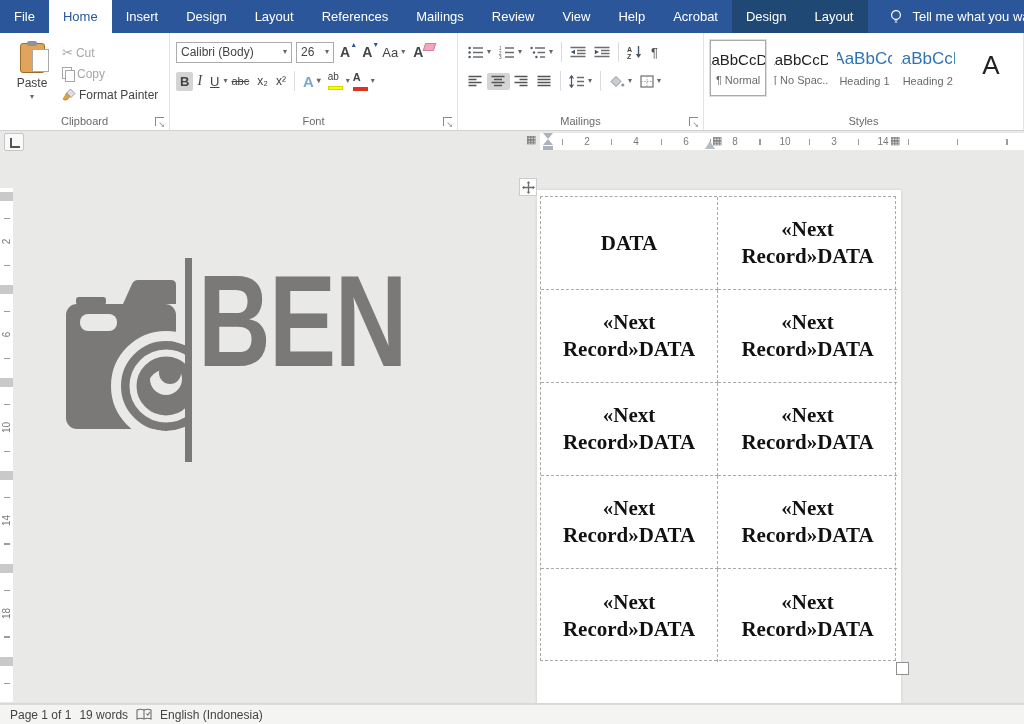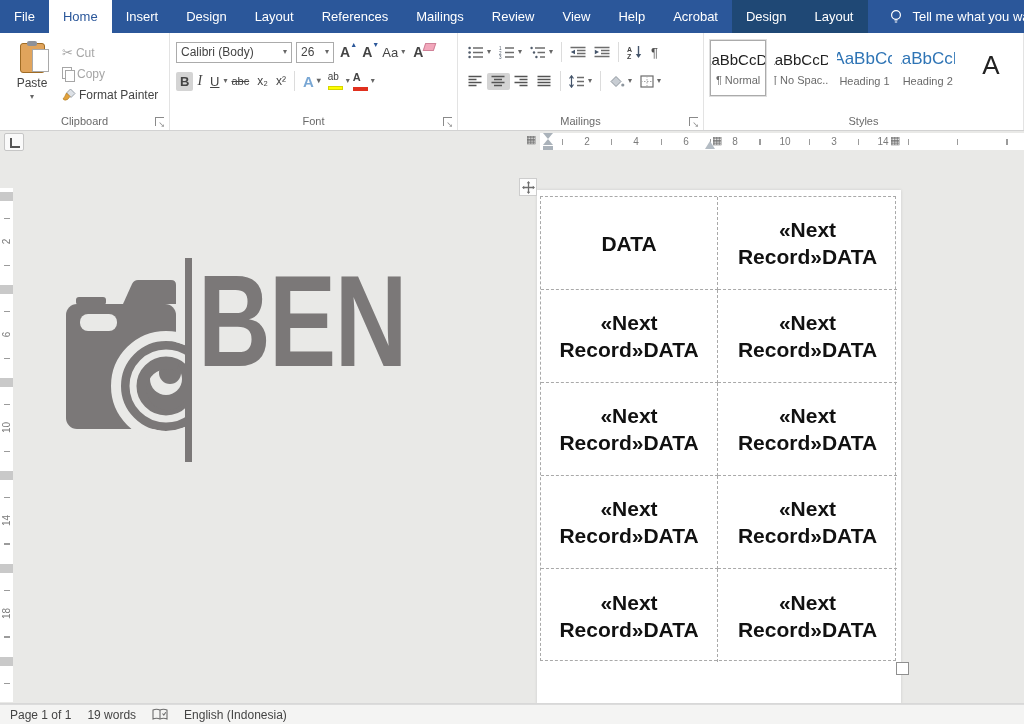--- a/index.html
+++ b/index.html
@@ -77,38 +77,38 @@
   .indent-mk .t1 { width:0; height:0; border-left:5px solid transparent; border-right:5px solid transparent; border-top:6px solid #aab2ba; }
   .indent-mk .t2 { width:0; height:0; border-left:5px solid transparent; border-right:5px solid transparent; border-bottom:6px solid #aab2ba; }
   .indent-mk .bx { width:10px; height:5px; background:#aab2ba; border-top:1px solid #fff; }
   .tri-mk { position:absolute; left:165px; top:8px; width:0; height:0; border-left:5px solid transparent; border-right:5px solid transparent; border-bottom:8px solid #b4bcc4; }
   .vruler { position:absolute; left:0; top:57px; width:13px; height:514px; background:#fff;
             background-image:repeating-linear-gradient(to bottom, transparent 0 30px, #9b9b9b 30px 31.2px, transparent 31.2px 46.5px);
             background-position:center 0; background-size:6px 100%; background-repeat:no-repeat; }
   .vblk { position:absolute; left:0; width:13px; height:9px; background:#c9c9c9; }
   .vnum { position:absolute; left:1px; width:11px; text-align:center; font-size:10px; color:#7a7a7a; transform:rotate(-90deg); background:transparent; }
 
-  .page { position:absolute; left:537px; top:59px; width:364px; height:514px; background:#fff; box-shadow:0 0 3px rgba(0,0,0,.12); }
+  .page { position:absolute; left:537px; top:59px; width:364px; height:514px; background:#fff; box-shadow:0 0 3px rgba(0,0,0,.12);font-family:Liberation Serif, serif; }
   .mtable { position:absolute; left:3px; top:6px; width:356px; height:465px; display:grid; grid-template-columns:177px 179px; grid-auto-rows:93px; border:1px dashed #a9a9a9; }
   .cell { display:flex; align-items:center; justify-content:center; text-align:center; white-space:pre-line; font-weight:bold; font-size:21px; line-height:27px; color:#111; border-right:1px dashed #a9a9a9; border-bottom:1px dashed #a9a9a9; }
   .cell:nth-child(2n) { border-right:none; }
   .cell:nth-last-child(-n+2) { border-bottom:none; }
 
   .movehandle { position:absolute; left:519px; top:47px; width:18px; height:18px; background:#fdfdfd; border:1px solid #cdcdcd; display:flex; align-items:center; justify-content:center; }
   .resizehandle { position:absolute; left:896px; top:531px; width:13px; height:13px; background:#fff; border:1px solid #8f8f8f; }
 
   
   .logo { position:absolute; left:65px; top:112px; width:450px; height:210px; }
   .logo .vbar { position:absolute; left:120px; top:15px; width:7px; height:204px; background:#7b7878; z-index:2; }
   .logo .cam { position:absolute; left:1px; top:31px; z-index:1; }
   .logo .ben { position:absolute; left:133px; top:14px; font-size:129px; font-weight:bold; color:#7b7878; letter-spacing:-2px; line-height:1; transform:scaleX(.78); transform-origin:left top; }
   .logo .mm { position:absolute; left:141px; top:158px; font-size:30px; color:#8f8d8d; letter-spacing:12px; line-height:1; white-space:nowrap; }
 
   
-  .statusbar { position:absolute; left:0; top:704px; width:1024px; height:20px; background:#f4f4f3; border-top:1px solid #dcdcdc; display:flex; align-items:center; gap:16px; padding-left:10px; font-size:12px; color:#444; }
+  .statusbar { position:absolute; left:0; top:704px; width:1024px; height:20px; background:#f4f4f3; border-top:1px solid #dcdcdc; display:flex; align-items:center; gap:8px; padding-left:10px; font-size:12px; color:#444; }
 </style>
 </head>
 <body>
 
 <div class="stage">
 
   <div class="tabbar">
     <div class="tab">File</div>
     <div class="tab active">Home</div>
     <div class="tab">Insert</div>

